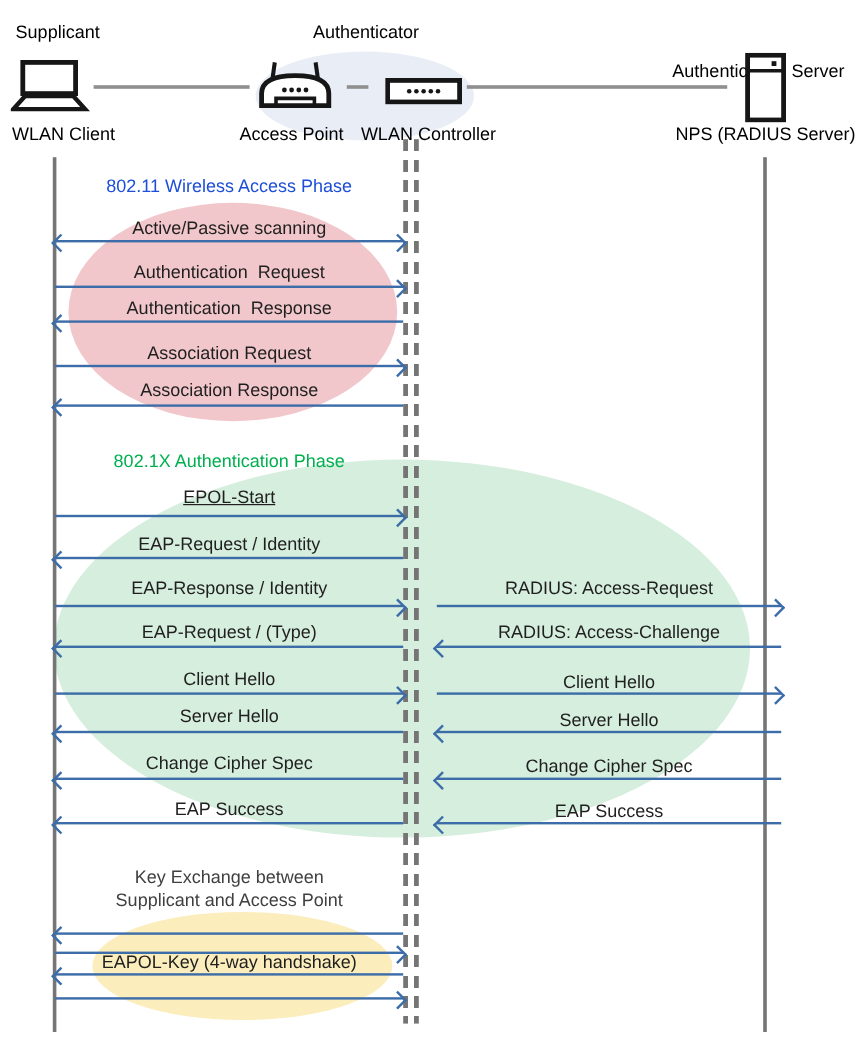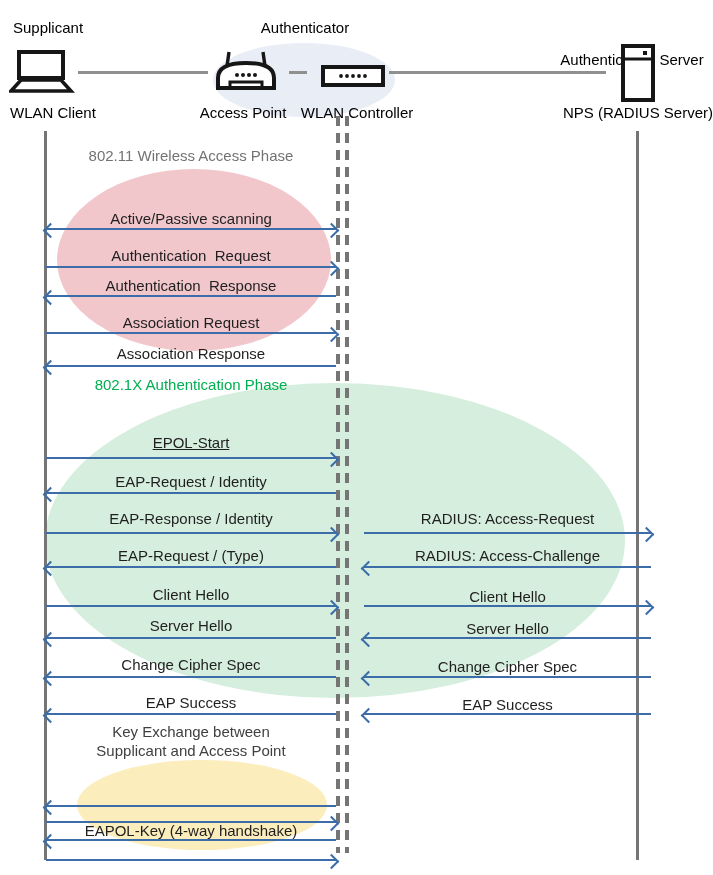--- a/index.html
+++ b/index.html
@@ -6,21 +6,21 @@
   .page { position:relative; width:713px; height:875px; background:#ffffff;
           font-family:"Liberation Sans", sans-serif; overflow:hidden; }
   .ellipse { position:absolute; border-radius:50%; z-index:0; }
   .lifeline { position:absolute; width:3px; z-index:1; }
   .dashline { position:absolute; width:4px; z-index:1; }
   .hline { position:absolute; height:3px; z-index:1; }
   .icon { position:absolute; z-index:2; }
   .role-label, .node-label { position:absolute; font-size:15px; color:#000000; z-index:2; white-space:nowrap; }
   .centered { text-align:center; }
   .phase-title { position:absolute; font-size:15px; z-index:3; text-align:center; line-height:19px; white-space:nowrap; }
-  .msg { position:absolute; top:0; bottom:0; z-index:3;margin-top:28px; }
+  .msg { position:absolute; top:0; bottom:0; z-index:3; }
   .msg.span-left  { left:46px;  width:290px; }
   .msg.span-right { left:364px; width:287px; }
   .msg-label { position:absolute; left:0; width:100%; font-size:15px; color:#1f1f1f;
                text-align:center; white-space:pre; z-index:3; }
   .line { position:absolute; left:0; right:0; height:2.4px; }
   .head { position:absolute; width:9px; height:9px; border-style:solid; border-width:2.4px 2.4px 0 0; top:-3.4px; }
   .head.r { right:-1px; transform:rotate(45deg); }
   .head.l { left:-1px; transform:rotate(-135deg); }
 </style>
 </head>
@@ -72,21 +72,21 @@
   <div class="node-label" style="left:10px; top:104px;">WLAN Client</div>
   <div class="node-label centered" style="left:193px; top:104px; width:100px;">Access Point</div>
   <div class="node-label centered" style="left:297px; top:104px; width:120px;">WLAN Controller</div>
   <div class="node-label centered" style="left:558px; top:104px; width:160px;">NPS (RADIUS Server)</div>
 
   <div class="lifeline" style="left: 44px; top: 131px; height: 729px; background: rgb(117, 117, 117);"></div>
   <div class="dashline" style="left: 336px; top: 116px; height: 737px; background: repeating-linear-gradient(rgb(117, 117, 117) 0px, rgb(117, 117, 117) 10px, transparent 10px, transparent 17px);"></div>
   <div class="dashline" style="left: 345px; top: 116px; height: 737px; background: repeating-linear-gradient(rgb(117, 117, 117) 0px, rgb(117, 117, 117) 10px, transparent 10px, transparent 17px);"></div>
   <div class="lifeline" style="left: 636px; top: 131px; height: 729px; background: rgb(117, 117, 117);"></div>
 
-  <div class="phase-title" style="left: 45px; top: 146px; width: 292px; color: #737373;">802.11 Wireless Access Phase</div>
+  <div class="phase-title" style="left: 45px; top: 146px; width: 292px; color: #1d4ed8;">802.11 Wireless Access Phase</div>
   <div class="phase-title" style="left: 45px; top: 375px; width: 292px; color: rgb(0, 176, 80);">802.1X Authentication Phase</div>
   <div class="phase-title" style="left: 45px; top: 722px; width: 292px; color: #404040;">
     <div>Key Exchange between</div>
     <div>Supplicant and Access Point</div>
   </div>
 
   <div>
       <div class="msg span-left">
         <div class="msg-label" style="top: 182px;">Active/Passive scanning</div>
         <div class="line" style="top: 200px; background: rgb(60, 109, 168);">

